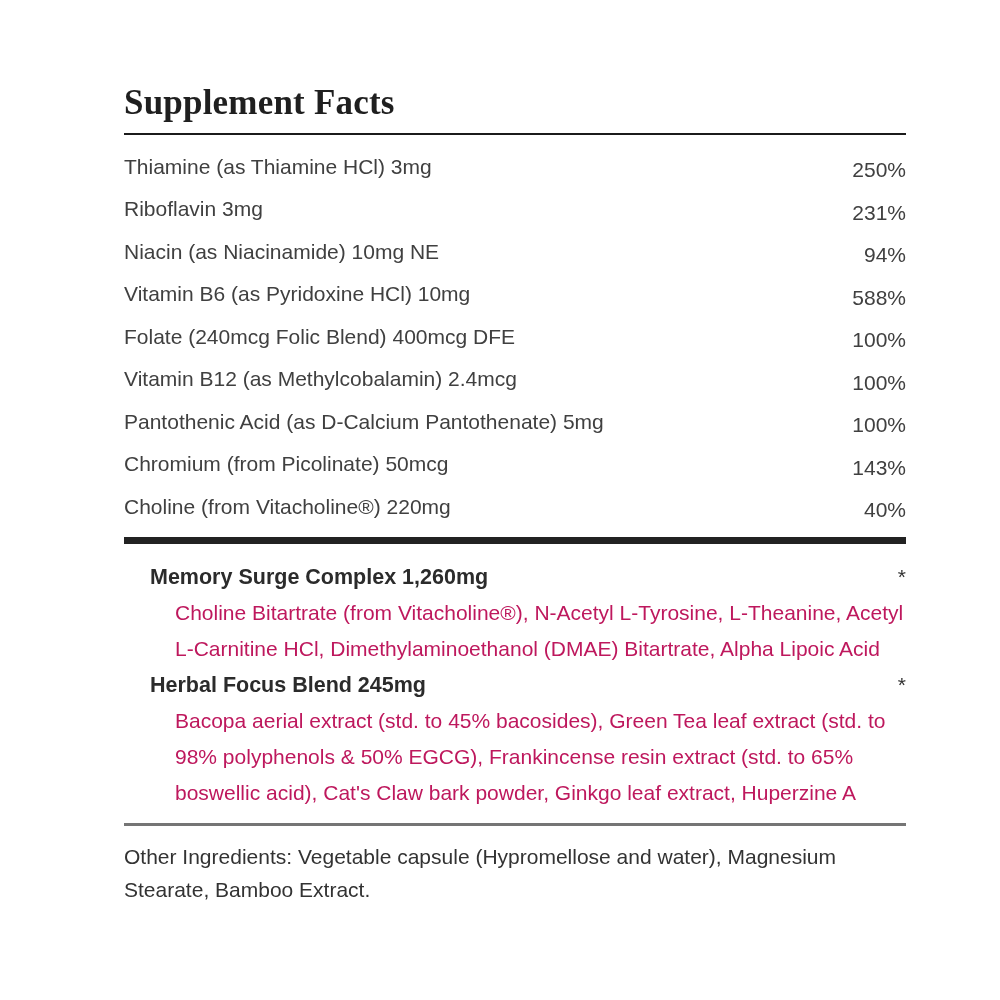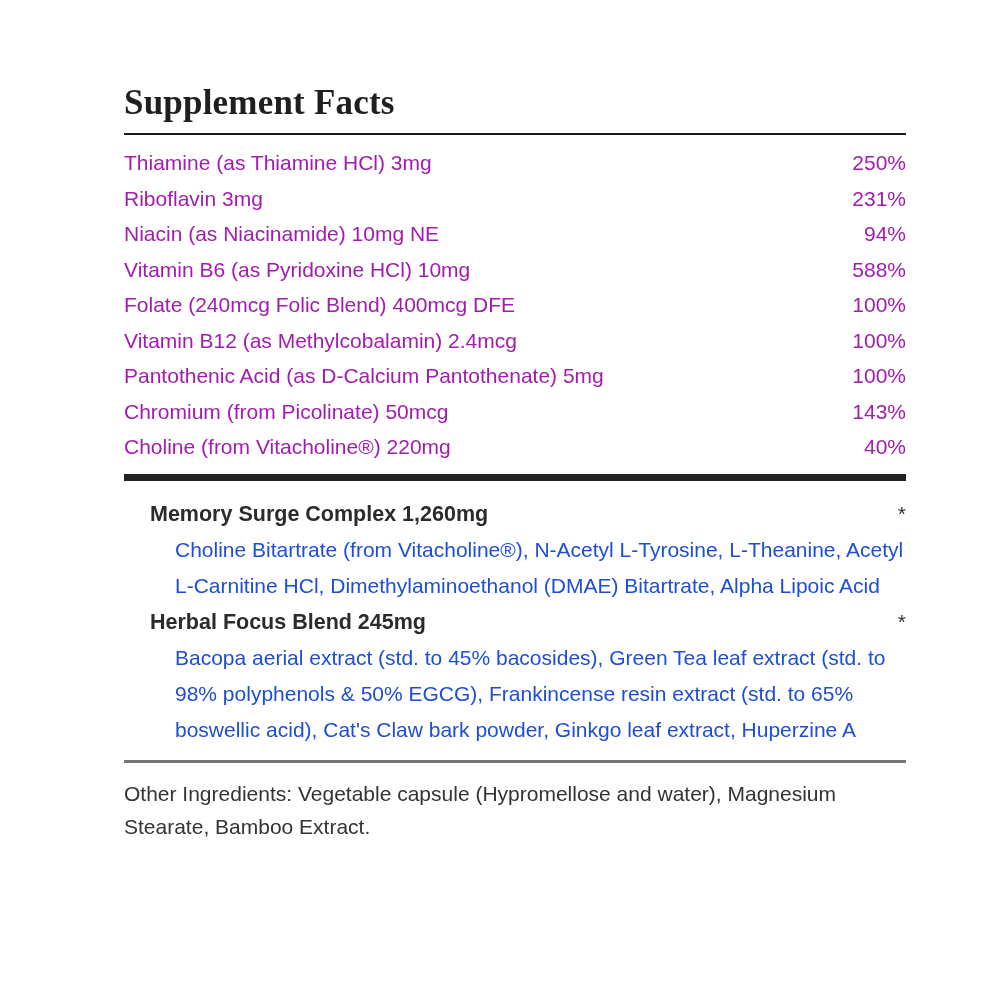--- a/index.html
+++ b/index.html
@@ -33,23 +33,23 @@
   }
   .nutrient-table {
     margin-top: 10px;
   }
   .nutrient-row {
     display: flex;
     justify-content: space-between;
     align-items: center;
     font-size: 21px;
     line-height: 35.5px;
-    color: #a21caf;
+    color: #404040;
   }
-  .n-dv { text-align: right; }
+  .n-dv { text-align: right; margin-top: 7px; }
   .thick-rule {
     height: 7px;
     background: #222222;
     margin-top: 9px;
   }
   .blends {
     padding-top: 15px;
   }
   .blend-header {
     display: flex;
@@ -63,21 +63,21 @@
   }
   .blend-asterisk {
     font-weight: 400;
     font-size: 21px;
     color: #333333;
   }
   .blend-ingredients {
     padding-left: 51px;
     font-size: 21px;
     line-height: 36px;
-    color: #1d4ed8;
+    color: #be185d;
   }
   .gray-rule {
     height: 3px;
     background: #757575;
     margin-top: 12px;
   }
   .other-ingredients {
     margin-top: 14px;
     font-size: 21px;
     line-height: 33px;

